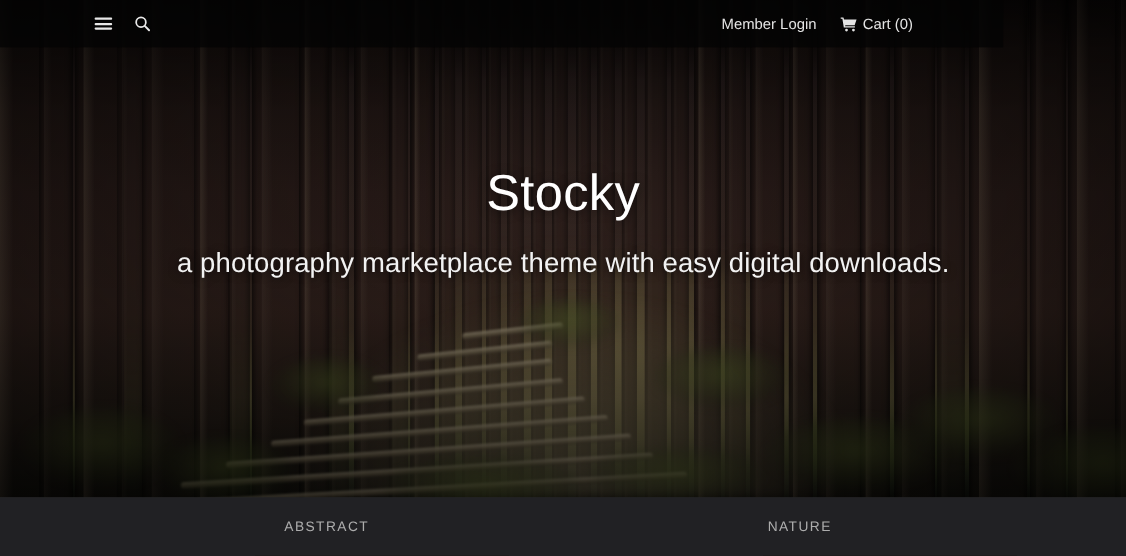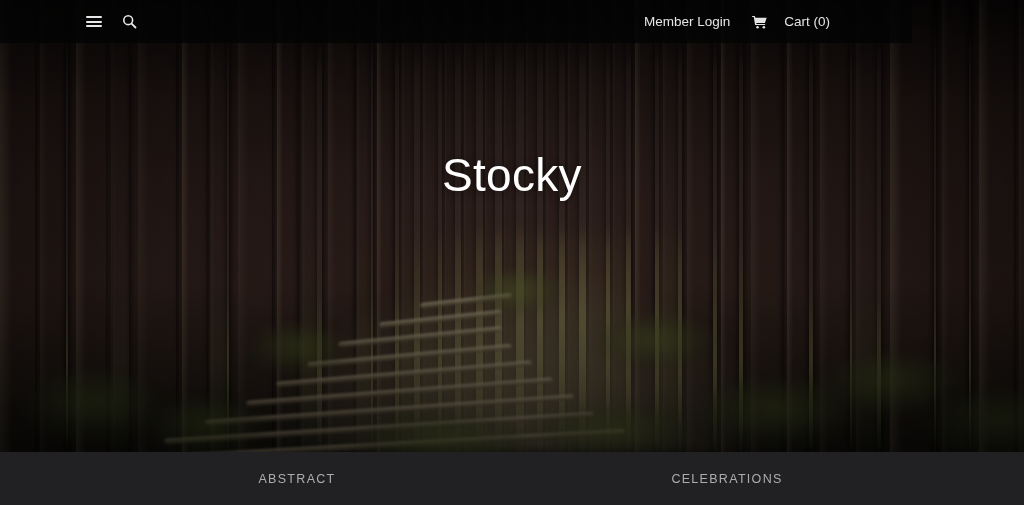--- a/index.html
+++ b/index.html
@@ -187,21 +187,21 @@
     color: #e4e4e4;
     font-size: 13.5px;
     text-decoration: none;
     white-space: nowrap;
     cursor: pointer;
   }
 
   .cart-link {
     display: flex;
     align-items: flex-end;
-    gap: 16px;
+    gap: 4px;
   }
 
   
   .hero-content {
     position: absolute;
     top: 0; left: 0;
     width: 1024px;
     height: 452px;
     z-index: 10;
     display: flex;
@@ -379,22 +379,23 @@
           <circle cx="6.2" cy="14.1" r="1.45" fill="#e4e4e4"></circle>
           <circle cx="13.4" cy="14.1" r="1.45" fill="#e4e4e4"></circle>
         </svg>
         <span>Cart (0)</span>
       </a>
     </div>
   </div>
 
   <div class="hero-content">
     <h1 class="hero-title">Stocky</h1>
+    <p class="hero-sub">a photography marketplace theme with easy digital downloads.</p>
   </div>
 
   <div class="catbar">
     <div class="catbar-inner" id="cat-inner">
         <a class="cat-item">Abstract</a>
-        <a class="cat-item">Celebrations</a>
+        <a class="cat-item">Nature</a>
       </div>
   </div>
 
 </div>
 
 </body></html>

